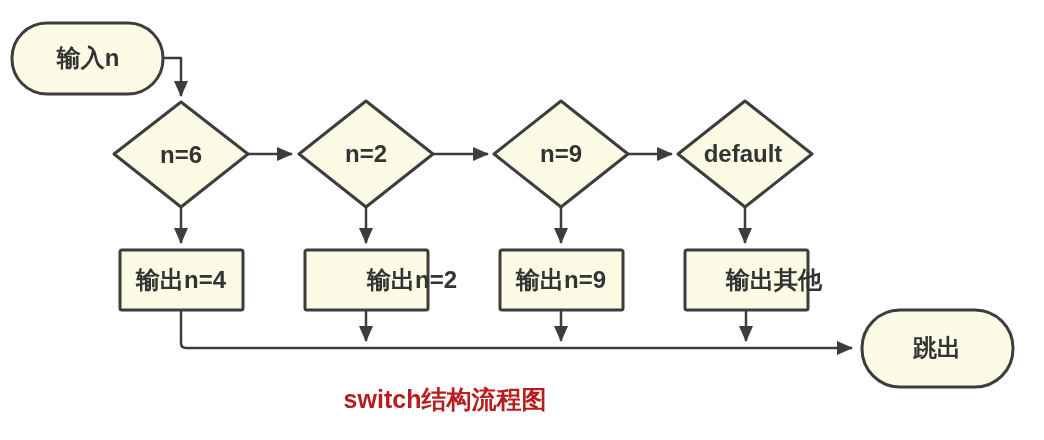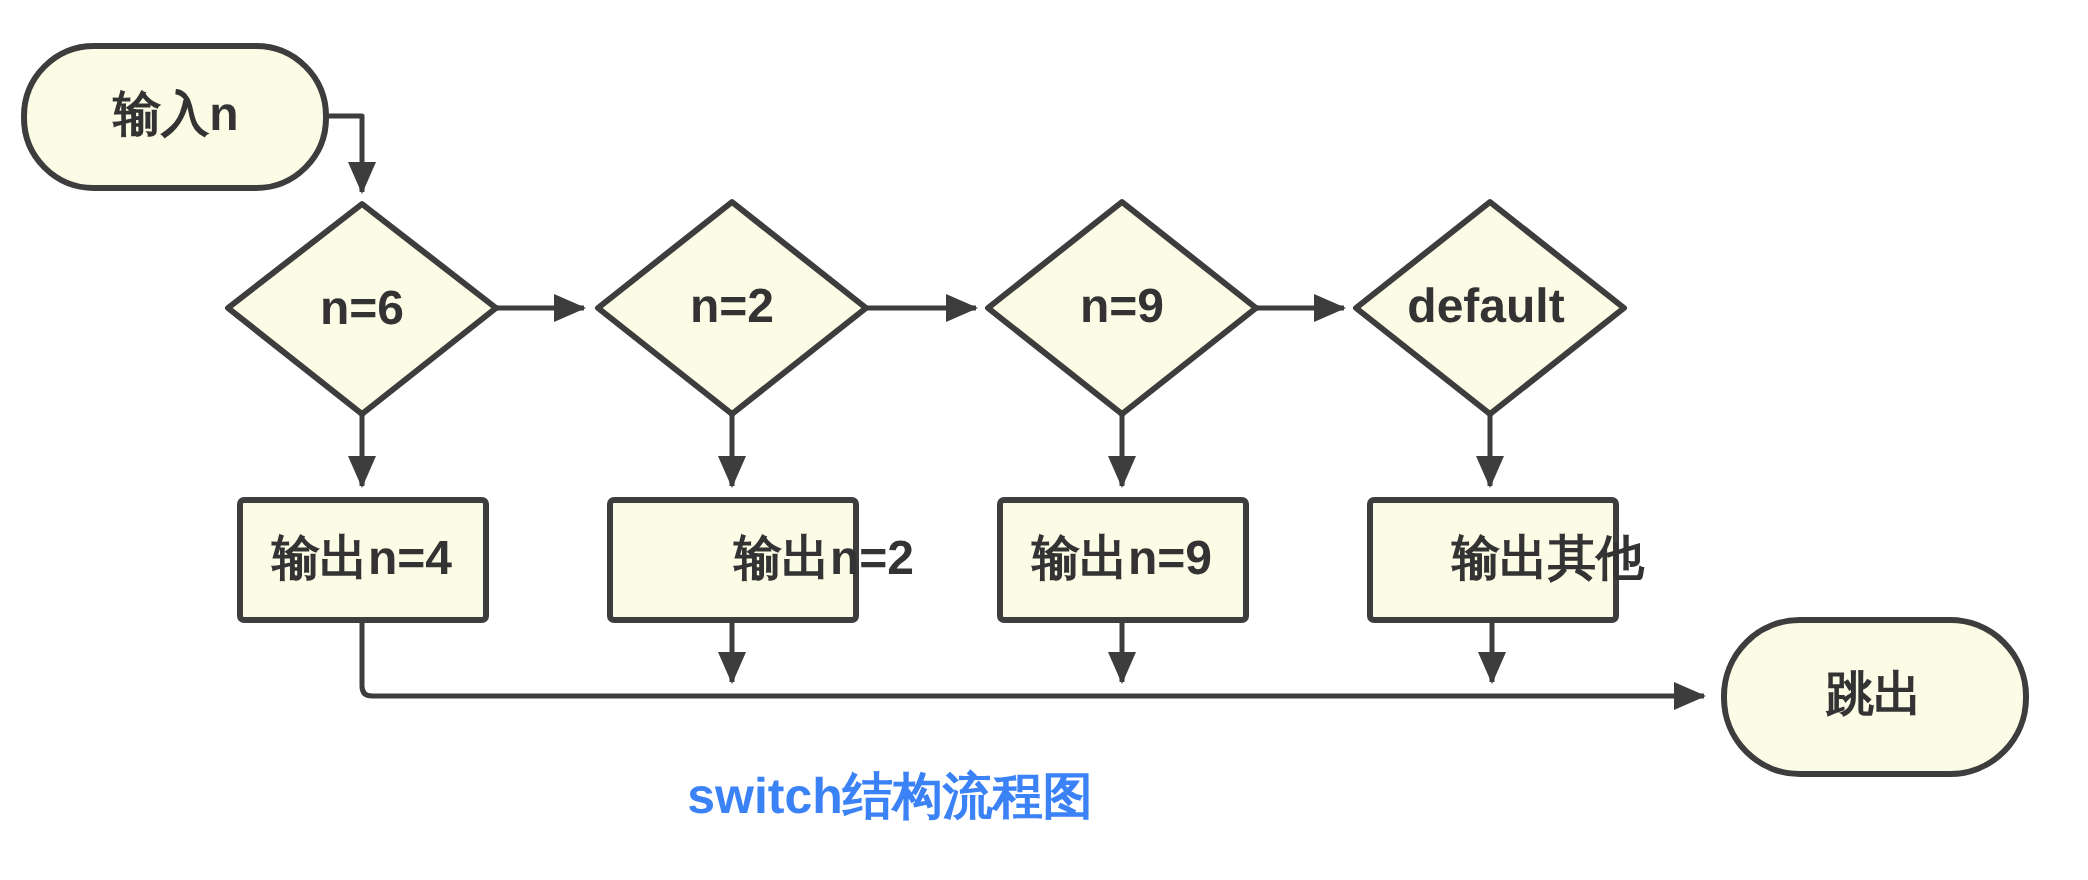--- a/index.html
+++ b/index.html
@@ -38,21 +38,21 @@
     color: #333333;
     text-align: center;
     line-height: 1;
   }
   .diagram-title {
     position: absolute;
     transform: translate(-50%, -50%);
     white-space: nowrap;
     font-size: 25px;
     font-weight: 700;
-    color: #3b82f6;
+    color: #b91c1c;
     text-align: center;
     line-height: 1;
   }
 </style>
 </head>
 <body>
 
 <div class="canvas">
 
   <svg width="1044" height="440" viewBox="0 0 1044 440">

